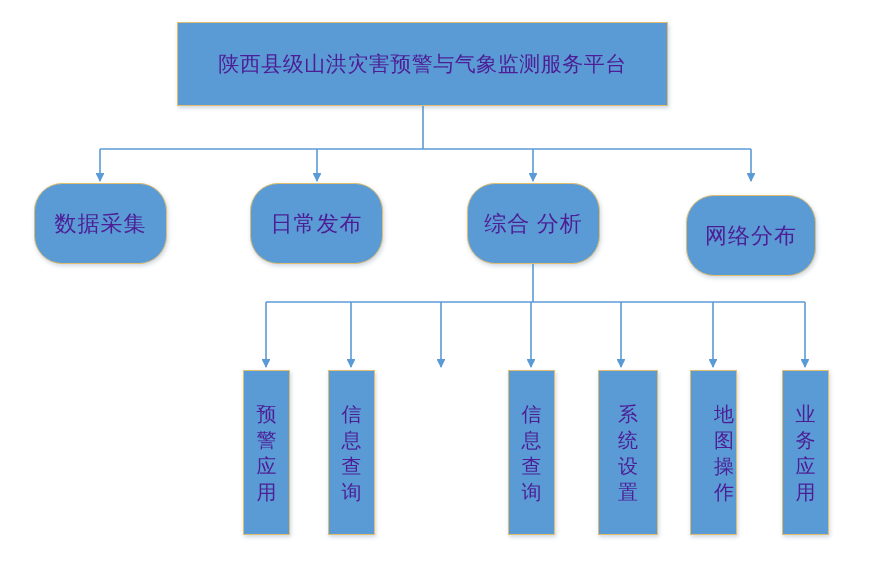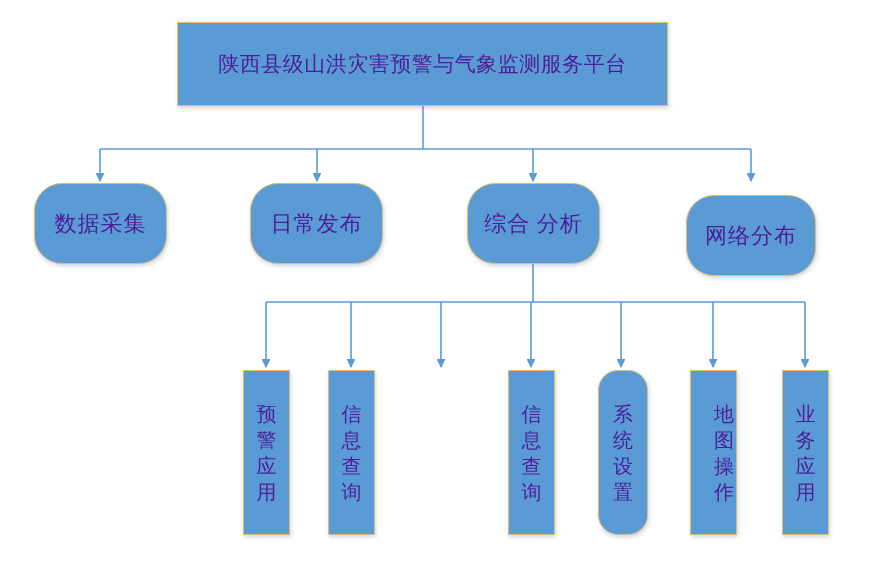--- a/index.html
+++ b/index.html
@@ -114,21 +114,21 @@
 
   <div class="node node-leaf" style="left:328px; top:370px; width:47px; height:165px;">
     <span class="leaf-text">信息查询</span>
   </div>
 
 
   <div class="node node-leaf" style="left:508px; top:370px; width:47px; height:165px;">
     <span class="leaf-text">信息查询</span>
   </div>
 
-  <div class="node node-leaf" style="left:598px; top:370px; width:50px; height:165px;border-radius:20px;">
+  <div class="node node-leaf" style="left:598px; top:370px; width:60px; height:165px;">
     <span class="leaf-text">系统设置</span>
   </div>
 
   <div class="node node-leaf" style="left:690px; top:370px; width:47px; height:165px;padding-left:25px;">
     <span class="leaf-text">地图操作</span>
   </div>
 
   <div class="node node-leaf" style="left:782px; top:370px; width:47px; height:165px;justify-content:center;">
     <span class="leaf-text">业务应用</span>
   </div>

